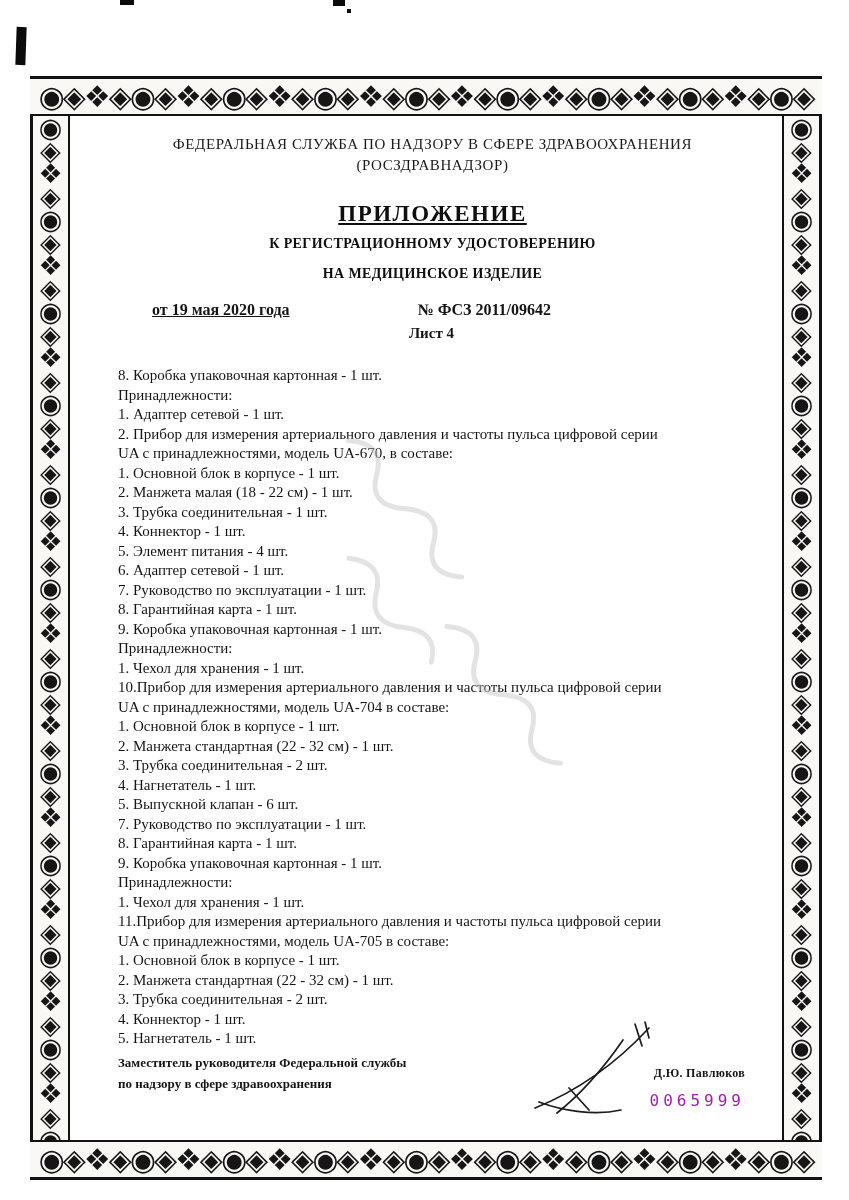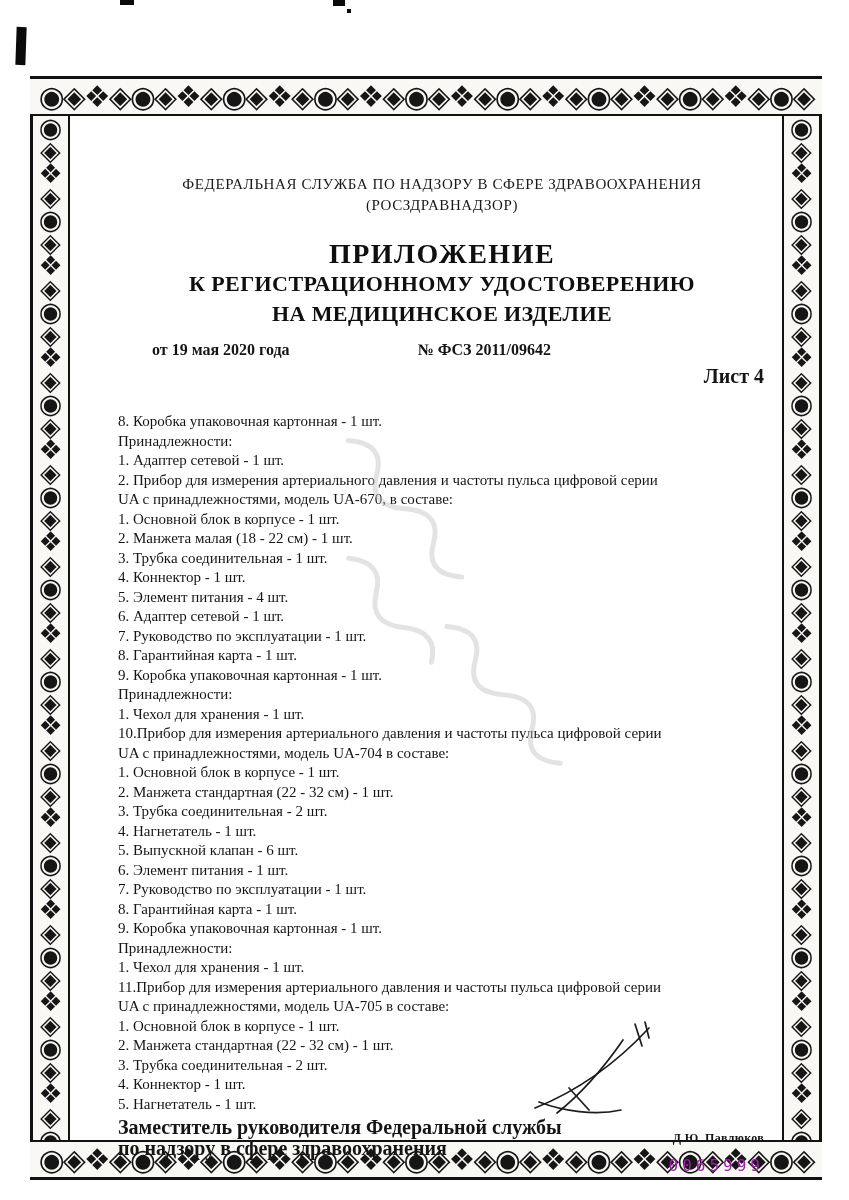--- a/index.html
+++ b/index.html
@@ -31,39 +31,39 @@
   .orn-v{
     top:40px; bottom:40px; width:40px; font-size:27px; line-height:23px;
     white-space:pre-line; text-align:center;
     border-left:3px solid #121212; border-right:2px solid #121212;
   }
   .orn-v.left{ left:0; }
   .orn-v.right{ right:0; border-left-width:2px; border-right-width:3px; }
 
   .inner{
     position:absolute; left:40px; top:40px; right:40px; bottom:40px;
-    padding:18px 16px 0 48px; background:transparent;margin-top:40px;
+    padding:18px 35px 0 48px; background:transparent;
   }
 
   .agency{ text-align:center; font-size:15px; letter-spacing:0.6px; line-height:21px; color:#1a1a1a; }
 
   .title{ text-align:center; font-weight:bold; margin-top:22px; color:#0f0f0f; }
-  .title-1{ font-size:28px; line-height:31px; letter-spacing:1.5px; }
-  .title-2,.title-3{ font-size:22px; line-height:30px; letter-spacing:0.4px; }
+  .title-1{ font-size:23px; line-height:31px; letter-spacing:1.5px;text-decoration:underline; }
+  .title-2,.title-3{ font-size:14px; line-height:30px; letter-spacing:0.4px; }
 
   .meta{ display:flex; margin-top:12px; font-weight:bold; font-size:16px; }
-  .meta-date{ margin-left:34px; }
+  .meta-date{ margin-left:34px;text-decoration:underline; }
   .meta-number{ margin-left:128px; }
-  .sheet{ text-align:right; font-weight:bold; font-size:20px; margin-top:6px; padding-right:2px; }
+  .sheet{ text-align:center; font-weight:bold; font-size:15px; margin-top:6px; padding-right:2px; }
 
   .body{ margin-top:24px; font-size:15px; line-height:19.5px; width:662px; }
   .body-line{ white-space:pre-wrap; }
 
   .footer{ display:flex; margin-top:3px; }
-  .footer-left{ font-weight:bold; font-size:20px; line-height:21px; }
+  .footer-left{ font-weight:bold; font-size:13px; line-height:21px; }
   .footer-right{ margin-left:auto; text-align:right; padding-top:14px; padding-right:2px; }
   .signer-name{ font-weight:bold; font-size:12px; letter-spacing:0.3px; }
   .serial{
     margin-top:10px; font-family:"DejaVu Sans Mono", monospace; font-size:16px;
     letter-spacing:4px; color:#a21caf;
   }
 
   .signature-svg{ position:absolute; left:523px; top:1018px; }
   .watermark-svg{ position:absolute; left:270px; top:300px; opacity:0.45; }
 </style>
@@ -213,21 +213,20 @@
           <div class="body-line">9. Коробка упаковочная картонная - 1 шт.</div>
           <div class="body-line">Принадлежности:</div>
           <div class="body-line">1. Чехол для хранения - 1 шт.</div>
           <div class="body-line">10.Прибор для измерения артериального давления и частоты пульса цифровой серии
 UA с принадлежностями, модель UA-704 в составе:</div>
           <div class="body-line">1. Основной блок в корпусе - 1 шт.</div>
           <div class="body-line">2. Манжета стандартная (22 - 32 см) - 1 шт.</div>
           <div class="body-line">3. Трубка соединительная - 2 шт.</div>
           <div class="body-line">4. Нагнетатель - 1 шт.</div>
           <div class="body-line">5. Выпускной клапан - 6 шт.</div>
-          <div class="body-line">6. Элемент питания - 1 шт.</div>
           <div class="body-line">7. Руководство по эксплуатации - 1 шт.</div>
           <div class="body-line">8. Гарантийная карта - 1 шт.</div>
           <div class="body-line">9. Коробка упаковочная картонная - 1 шт.</div>
           <div class="body-line">Принадлежности:</div>
           <div class="body-line">1. Чехол для хранения - 1 шт.</div>
           <div class="body-line">11.Прибор для измерения артериального давления и частоты пульса цифровой серии
 UA с принадлежностями, модель UA-705 в составе:</div>
           <div class="body-line">1. Основной блок в корпусе - 1 шт.</div>
           <div class="body-line">2. Манжета стандартная (22 - 32 см) - 1 шт.</div>
           <div class="body-line">3. Трубка соединительная - 2 шт.</div>

